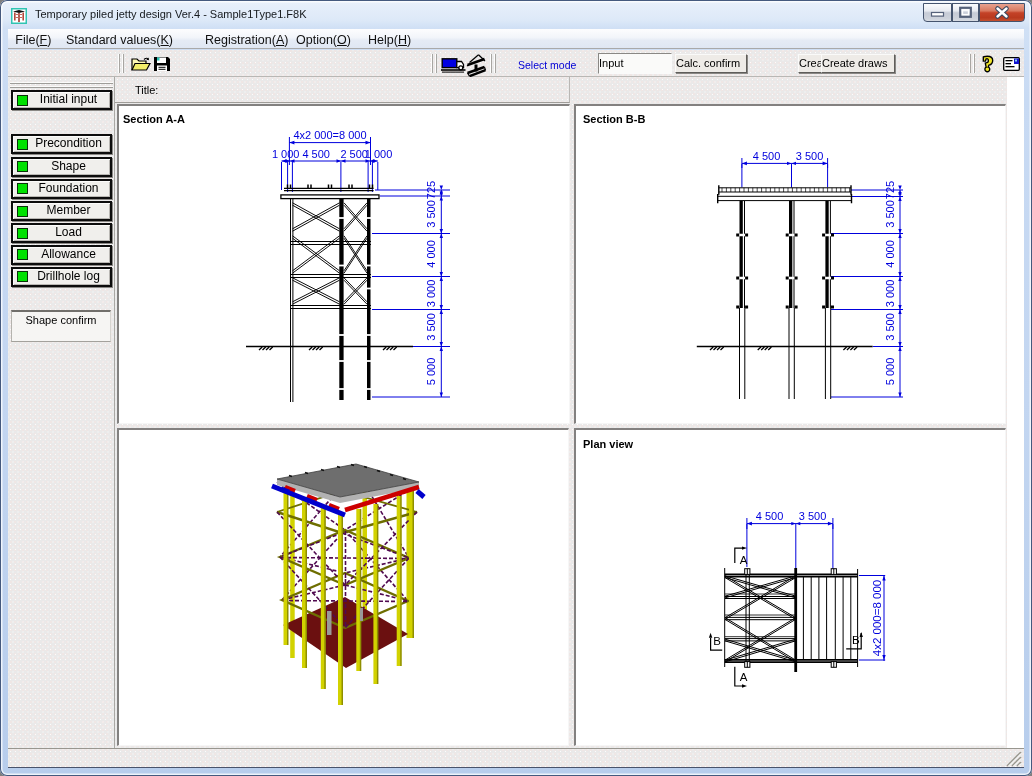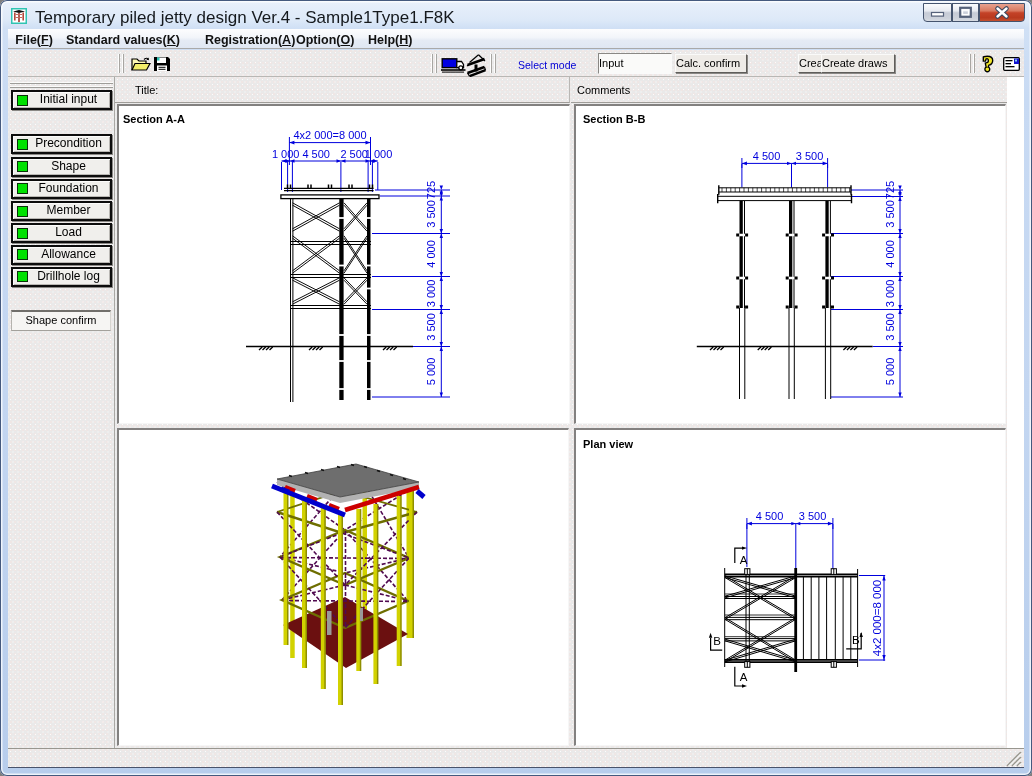--- a/index.html
+++ b/index.html
@@ -3,39 +3,39 @@
 <meta charset="utf-8">
 <style>
 *{margin:0;padding:0;box-sizing:border-box;}
 html,body{width:1032px;height:776px;background:#7f7f7f;font-family:"Liberation Sans",sans-serif;}
 #win{position:absolute;left:0;top:0;width:1032px;height:776px;border-radius:7px;overflow:hidden;
   background:linear-gradient(180deg,#e9f0fb 0px,#dde9f8 20px,#d0e0f5 28px,#c8daf3 100px,#c3d6f1 400px,#b7cdec 776px);
   box-shadow:inset 0 0 0 1px #44597e, inset 0 0 0 2.5px rgba(255,255,255,.75);}
 .tex{background-color:#eae9e9;background-image:radial-gradient(circle,rgba(255,255,255,.85) .5px,transparent .85px),radial-gradient(circle,rgba(255,255,255,.85) .5px,transparent .85px),radial-gradient(circle,rgba(246,228,224,.5) .7px,transparent 1px);background-size:5px 5px,5px 5px,4px 4px;background-position:0 0,2.5px 2.5px,1px 3px;}
 #titlebar{position:absolute;left:1px;top:1px;width:1030px;height:27px;}
 #appicon{position:absolute;left:10px;top:7px;width:16px;height:16px;}
-#title{position:absolute;left:34px;top:6.5px;font-size:17px;color:#15191d;letter-spacing:0;}
+#title{position:absolute;left:34px;top:6.5px;font-size:11px;color:#15191d;letter-spacing:0;}
 #wbtns{position:absolute;left:922px;top:2px;width:102px;height:19px;}
 .wb{position:absolute;top:0;height:19px;border:1px solid #45546e;}
 #wb-min{left:0;width:29px;border-radius:0 0 0 4px;background:linear-gradient(180deg,#fbfcfd 0%,#e8ebf1 40%,#c6cbd6 52%,#cdd2db 85%,#d8dce3 100%);}
 #wb-max{left:29px;width:27px;background:linear-gradient(180deg,#fbfcfd 0%,#e8ebf1 40%,#c6cbd6 52%,#cdd2db 85%,#d8dce3 100%);}
 #wb-close{left:56px;width:46px;border-radius:0 0 4px 0;background:linear-gradient(180deg,#e8a28f 0%,#d97a60 40%,#c44227 52%,#b93a1e 80%,#c4502f 100%);}
-#menubar{position:absolute;left:8px;top:29px;width:1016px;height:20px;background:linear-gradient(180deg,#fdfdfe 0%,#f2f5fa 45%,#e5ebf5 60%,#dfe7f3 100%);border-bottom:1px solid #a9a9a9;font-size:12.5px;color:#111;font-weight:bold;}
+#menubar{position:absolute;left:8px;top:29px;width:1016px;height:20px;background:linear-gradient(180deg,#fdfdfe 0%,#f2f5fa 45%,#e5ebf5 60%,#dfe7f3 100%);border-bottom:1px solid #a9a9a9;font-size:12.5px;color:#111;}
 #menubar span{position:absolute;top:3.5px;}
 #menubar u{text-decoration:underline;}
 #toolbar{position:absolute;left:8px;top:50px;width:1016px;height:27px;border-bottom:1px solid #b9b7b4;}
 .grip{position:absolute;top:4px;height:19px;width:2px;border-left:1px solid #fdfdfd;border-right:1px solid #a8a6a2;}
 .tbtn{position:absolute;top:54px;height:19px;white-space:nowrap;overflow:hidden;font-size:11px;color:#000;text-align:left;background:#eeebe7;border:1px solid;border-color:#fafaf9 #5f5d5a #5f5d5a #fafaf9;box-shadow:1px 1px 0 #8a8885;line-height:17px;}
 #btn-input{top:53px;height:20.5px;background:#fafaf9;border-color:#8a8885 #fafafa #fafafa #8a8885;box-shadow:none;line-height:19px;}
 #selmode{position:absolute;left:518px;top:58.5px;font-size:10.5px;color:#0000d6;}
 #sidebar{position:absolute;left:8px;top:77px;width:107px;height:671px;border-right:1px solid #aaa8a4;box-shadow:1px 0 0 #f8f8f7;}
 .sgrip{position:absolute;left:2px;width:103px;height:2px;border-top:1px solid #fbfbfa;border-bottom:1px solid #9f9d99;}
 .sbtn{position:absolute;left:2.5px;width:101px;height:20px;background:#f0efec;border:2px solid #0c0c0c;box-shadow:1px 1px 0 #8a8885,inset 1px 1px 0 #fbfbfa,inset -1px -1px 0 #b9b7b3;font-size:12px;color:#000;text-align:center;line-height:15.5px;padding-left:15px;}
 .sbtn .gsq{position:absolute;left:4px;top:2.5px;width:11px;height:11px;background:#00e100;border:1px solid #0a300a;}
-#shapeconfirm{position:absolute;left:3px;top:233px;width:100px;height:21px;background:#f6f5f3;border-top:2px solid #716f6b;border-left:1px solid #b5b3ae;border-right:1px solid #d6d4d0;border-bottom:1px solid #a3a19c;font-size:11px;text-align:center;line-height:16px;color:#000;}
+#shapeconfirm{position:absolute;left:3px;top:233px;width:100px;height:32px;background:#f6f5f3;border-top:2px solid #716f6b;border-left:1px solid #b5b3ae;border-right:1px solid #d6d4d0;border-bottom:1px solid #a3a19c;font-size:11px;text-align:center;line-height:16px;color:#000;}
 #main{position:absolute;left:115px;top:77px;width:892px;height:671px;}
 #rmargin{position:absolute;left:1007px;top:77px;width:17px;height:671px;background:#fff;}
 .hdr{position:absolute;top:0;height:26px;border-bottom:1px solid #9f9d99;font-size:11px;color:#000;}
 .hdr span{position:absolute;top:7px;left:20px;}
 .panel{position:absolute;background:#fff;border-top:2px solid #838180;border-left:2px solid #838180;border-right:1px solid #f6f6f6;border-bottom:1px solid #f6f6f6;}
 .panel svg{position:absolute;left:0;top:0;}
 #statusbar{position:absolute;left:8px;top:748px;width:1016px;height:20px;border-top:1px solid #98968f;}
 #sgripicon{position:absolute;left:1004px;top:749px;}
 .dtext{font-size:11px;fill:#0000dd;font-family:"Liberation Sans",sans-serif;}
 .btext{font-size:11px;font-weight:bold;fill:#000;font-family:"Liberation Sans",sans-serif;}
@@ -148,23 +148,20 @@
     <div class="sbtn" style="top:124px"><span class="gsq"></span>Member</div>
     <div class="sbtn" style="top:146px"><span class="gsq"></span>Load</div>
     <div class="sbtn" style="top:167.5px"><span class="gsq"></span>Allowance</div>
     <div class="sbtn" style="top:189.5px"><span class="gsq"></span>Drillhole log</div>
     <div id="shapeconfirm">Shape confirm</div>
   </div>
   <div id="main" class="tex">
     <div class="hdr tex" style="left:0;width:455px;border-right:1px solid #b9b7b4;">
         <span>Title:</span>
       </div>
-    <div class="hdr tex" style="left:456px;width:436px;">
-        <span style="left:6px">Comments</span>
-      </div>
     <div class="panel" id="p1" style="left:2px;top:27px;width:453px;height:320px;">
 <svg width="450" height="317" viewBox="0 0 450 317">
 <text class="btext" x="4" y="17">Section A-A</text>
 <g class="dim">
 <line x1="170.4" y1="36.6" x2="251.5" y2="36.6"></line>
 <line x1="170.4" y1="31" x2="170.4" y2="59"></line>
 <line x1="251.5" y1="31" x2="251.5" y2="59"></line>
 <line x1="162.5" y1="55" x2="258.8" y2="55"></line>
 <line x1="162.5" y1="56" x2="162.5" y2="84"></line>
 <line x1="168.6" y1="56" x2="168.6" y2="86"></line>

